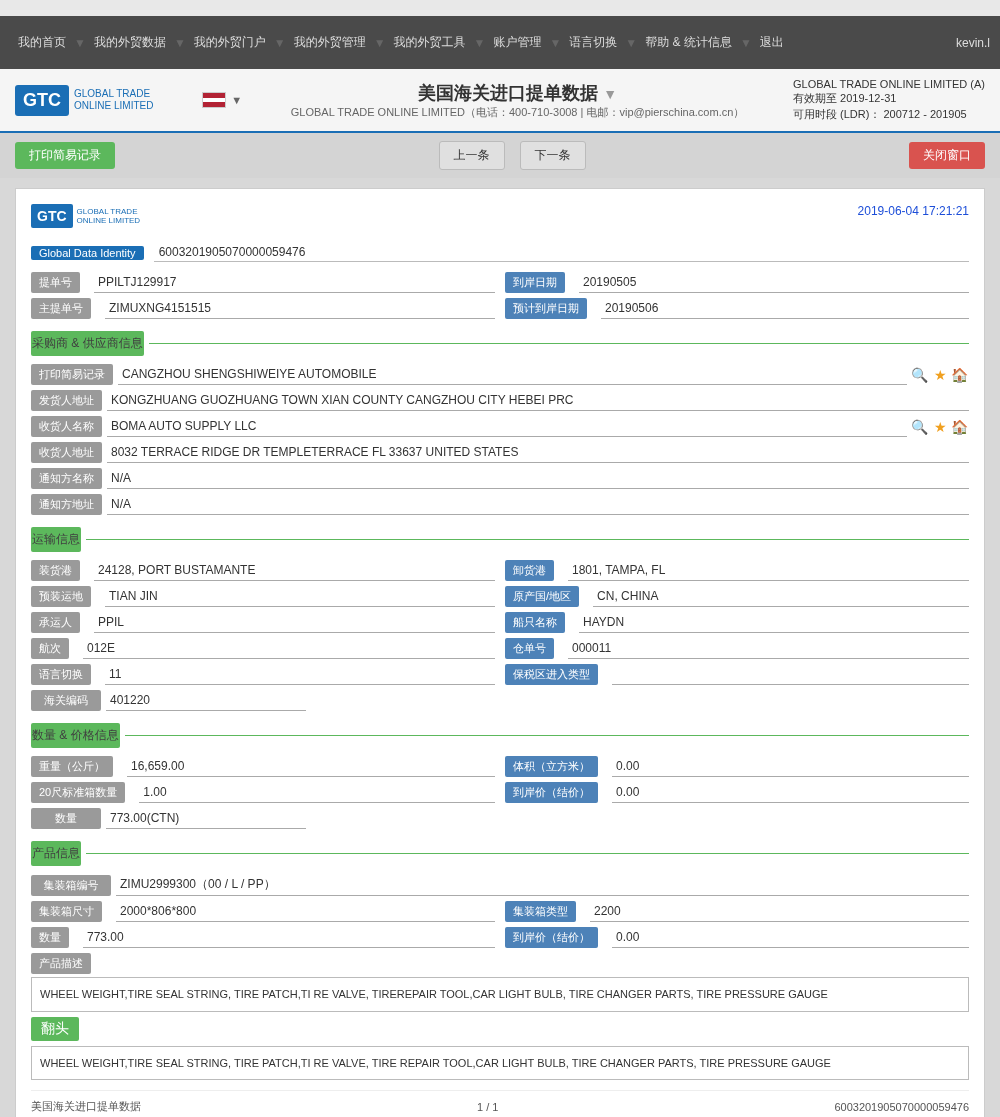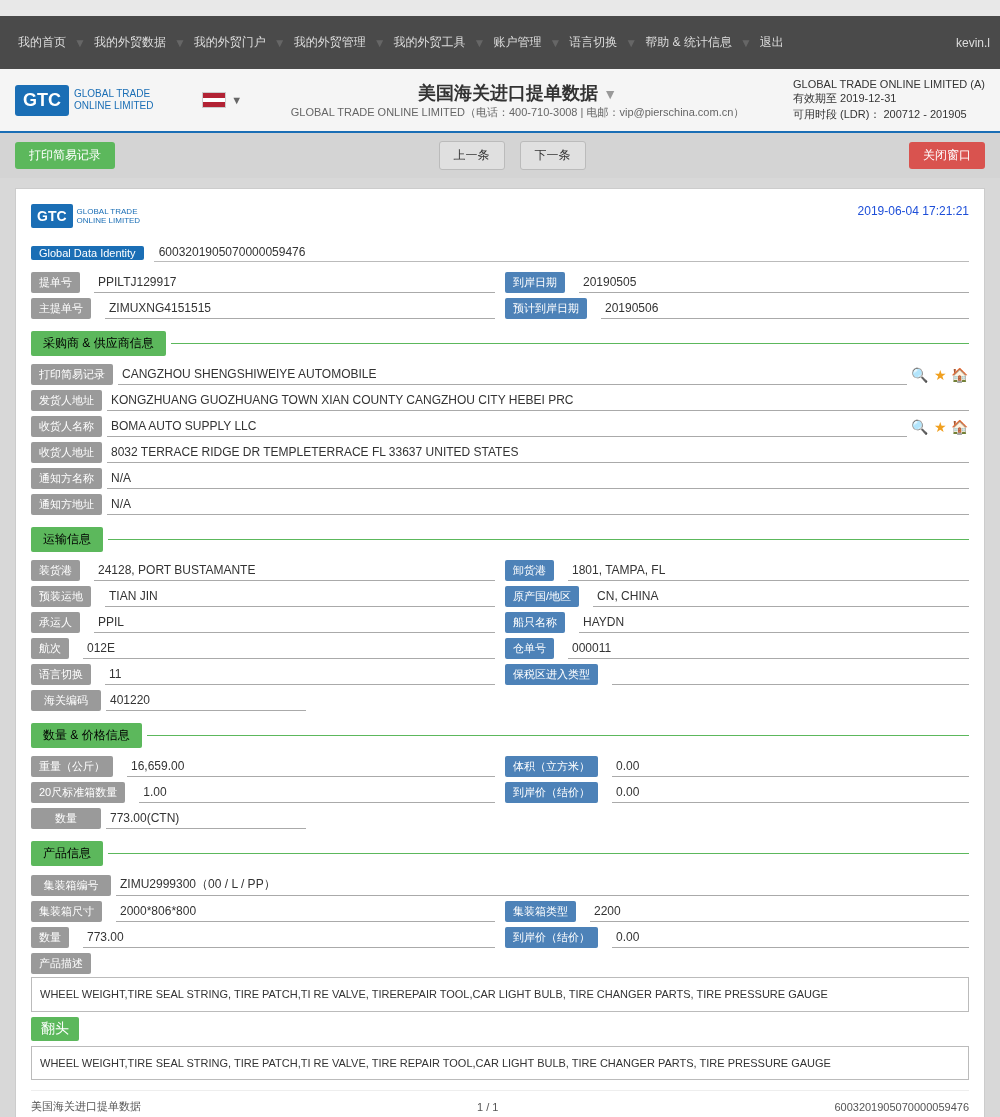--- a/index.html
+++ b/index.html
@@ -30,21 +30,21 @@
     
     .gdi-row { display: flex; align-items: center; margin-bottom: 10px; }
     .gdi-label { background: #1a6eb5; color: #fff; padding: 1px 8px; font-size: 11px; border-radius: 2px; white-space: nowrap; }
     .gdi-value { border-bottom: 1px solid #bbb; margin-left: 10px; flex: 1; padding: 2px 5px; font-size: 12px; }
 
     
     .form-row { display: flex; align-items: center; margin-bottom: 5px; gap: 5px; }
 
     
     .section-header { display: flex; align-items: center; margin: 12px 0 8px 0; }
-    .section-title { background: #5cb85c; color: #000000; padding: 4px 12px; font-size: 12px; border-radius: 2px; }
+    .section-title { background: #5cb85c; color: #404040; padding: 4px 1px; font-size: 12px; border-radius: 2px; }
     .section-line { flex: 1; height: 1px; background: #5cb85c; margin-left: 5px; }
 
     
     .product-desc { border: 1px solid #bbb; padding: 8px; font-size: 11px; color: #333; margin-bottom: 5px; line-height: 1.5; }
 
     
     .translate-btn { background: #5cb85c; color: #fff; border: none; padding: 3px 10px; border-radius: 2px; cursor: pointer; font-size: 14px; }
 
     
     .doc-footer { display: flex; justify-content: space-between; align-items: center; padding: 8px 0; border-top: 1px solid #eee; margin-top: 10px; font-size: 11px; color: #555; }

